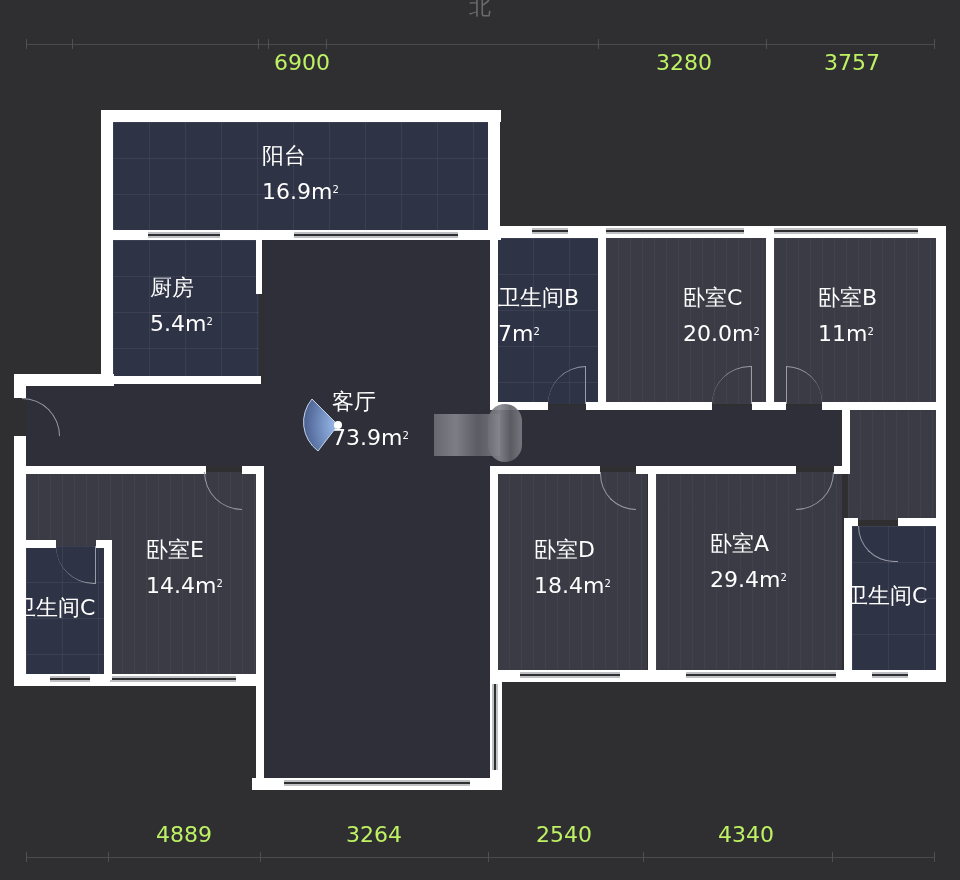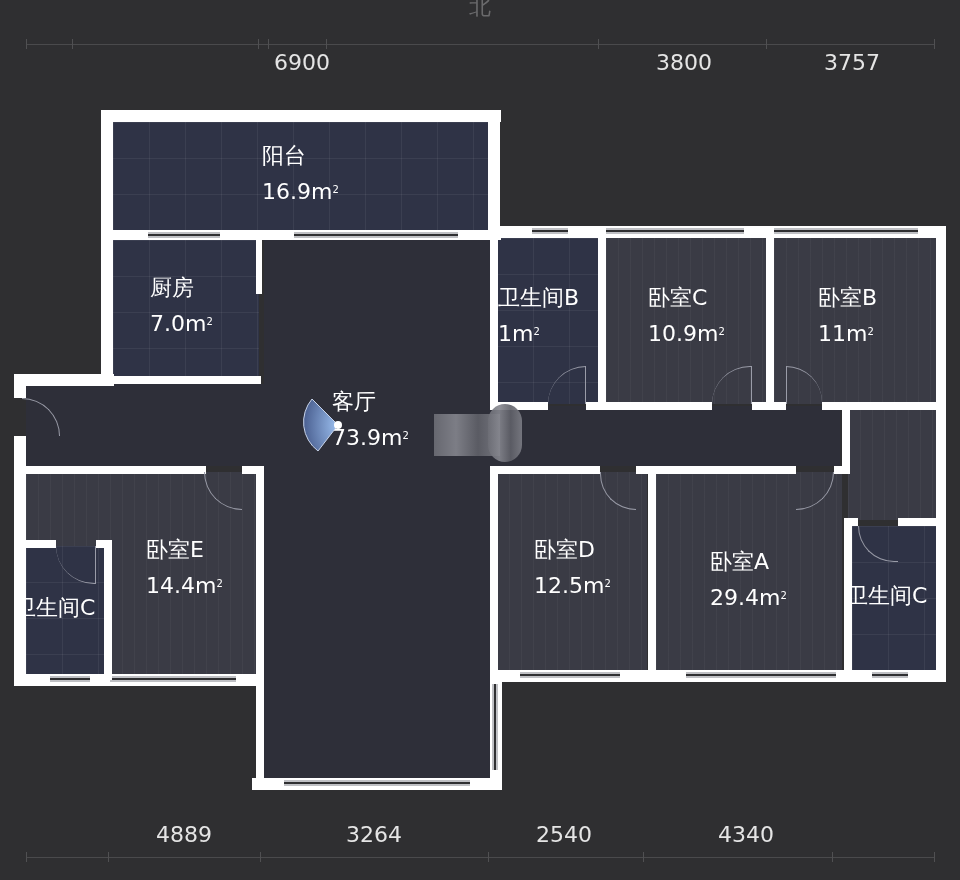--- a/index.html
+++ b/index.html
@@ -2,21 +2,21 @@
 <html><head>
 <meta charset="utf-8">
 <style>
   html, body { margin:0; padding:0; }
   body { width:960px; height:880px; background:#2f2f31; position:relative; overflow:hidden;
          font-family:"DejaVu Sans","Liberation Sans",sans-serif; }
   .abs { position:absolute; }
   .north { left:0; width:960px; top:-8px; text-align:center; color:#6a6a6c; font-size:22px; }
   .dimline { height:1px; background:#4a4a4c; }
   .tick { width:1px; height:10px; background:#505052; }
-  .dimtxt { color:#e5e5e5; font-size:22px; text-align:center; width:120px; transform:translateX(-60px); }
+  .dimtxt { color:#bef264; font-size:22px; text-align:center; width:120px; transform:translateX(-60px); }
   .room { position:absolute; }
   .wet  { background-color:#2f3346;
           background-image:linear-gradient(rgba(255,255,255,0.06) 1px, transparent 1px),
                            linear-gradient(90deg, rgba(255,255,255,0.06) 1px, transparent 1px);
           background-size:36px 36px; }
   .wood { background-color:#3a3b45;
           background-image:repeating-linear-gradient(90deg, rgba(255,255,255,0.035) 0 1px, transparent 1px 12px); }
   .floor { background:#2e2f39; }
   .wall { position:absolute; background:#ffffff; }
   .win  { position:absolute; background:#2f2f31; border-top:2px solid #bfc0c4; border-bottom:2px solid #bfc0c4; box-sizing:border-box; }
@@ -34,21 +34,21 @@
 <div class="abs dimline" style="left:26px; top:44px; width:908px;"></div>
 <div class="abs tick" style="left:26px; top:39px;"></div>
 <div class="abs tick" style="left:72px; top:39px;"></div>
 <div class="abs tick" style="left:258px; top:39px;"></div>
 <div class="abs tick" style="left:268px; top:39px;"></div>
 <div class="abs tick" style="left:326px; top:39px;"></div>
 <div class="abs tick" style="left:598px; top:39px;"></div>
 <div class="abs tick" style="left:766px; top:39px;"></div>
 <div class="abs tick" style="left:934px; top:39px;"></div>
 <div class="abs dimtxt" style="left:302px; top:50px;">6900</div>
-<div class="abs dimtxt" style="left:684px; top:50px;">3800</div>
+<div class="abs dimtxt" style="left:684px; top:50px;">3280</div>
 <div class="abs dimtxt" style="left:852px; top:50px;">3757</div>
 
 <div class="abs dimline" style="left:26px; top:857px; width:908px;"></div>
 <div class="abs tick" style="left:26px; top:852px;"></div>
 <div class="abs tick" style="left:108px; top:852px;"></div>
 <div class="abs tick" style="left:260px; top:852px;"></div>
 <div class="abs tick" style="left:488px; top:852px;"></div>
 <div class="abs tick" style="left:643px; top:852px;"></div>
 <div class="abs tick" style="left:832px; top:852px;"></div>
 <div class="abs tick" style="left:934px; top:852px;"></div>
@@ -141,50 +141,50 @@
 <div class="door" style="left:600px; top:472px; width:36px; height:38px; border-top:none; border-right:none; border-radius:0 0 0 38px;"></div>
 <div class="door" style="left:796px; top:472px; width:38px; height:38px; border-top:none; border-left:none; border-radius:0 0 38px 0;"></div>
 <div class="door" style="left:858px; top:526px; width:40px; height:36px; border-top:none; border-right:none; border-radius:0 0 0 38px;"></div>
 
 <div class="label" style="left:262px; top:138px;">
   <div>阳台</div>
   <div><span>16.9m</span><span class="sup">2</span></div>
 </div>
 <div class="label" style="left:150px; top:270px;">
   <div>厨房</div>
-  <div><span>7.0m</span><span class="sup">2</span></div>
+  <div><span>5.4m</span><span class="sup">2</span></div>
 </div>
 <div class="label" style="left:332px; top:384px;">
   <div>客厅</div>
   <div><span>73.9m</span><span class="sup">2</span></div>
 </div>
 <div class="label" style="left:498px; top:280px;">
   <div>卫生间B</div>
-  <div><span>1m</span><span class="sup">2</span></div>
-</div>
-<div class="label" style="left:648px; top:280px;">
+  <div><span>7m</span><span class="sup">2</span></div>
+</div>
+<div class="label" style="left:683px; top:280px;">
   <div>卧室C</div>
-  <div><span>10.9m</span><span class="sup">2</span></div>
+  <div><span>20.0m</span><span class="sup">2</span></div>
 </div>
 <div class="label" style="left:818px; top:280px;">
   <div>卧室B</div>
   <div><span>11m</span><span class="sup">2</span></div>
 </div>
 <div class="label" style="left:146px; top:532px;">
   <div>卧室E</div>
   <div><span>14.4m</span><span class="sup">2</span></div>
 </div>
 <div class="label" style="left:20px; top:590px; width:84px; overflow:hidden;">
   <div style="margin-left:-6px;">卫生间C</div>
 </div>
 <div class="label" style="left:534px; top:532px;">
   <div>卧室D</div>
-  <div><span>12.5m</span><span class="sup">2</span></div>
-</div>
-<div class="label" style="left:710px; top:544px;">
+  <div><span>18.4m</span><span class="sup">2</span></div>
+</div>
+<div class="label" style="left:710px; top:526px;">
   <div>卧室A</div>
   <div><span>29.4m</span><span class="sup">2</span></div>
 </div>
 <div class="label" style="left:852px; top:578px; width:96px; overflow:hidden;">
   <div style="margin-left:-6px;">卫生间C</div>
 </div>
 
 <svg class="abs" style="left:300px; top:396px;" width="50" height="60" viewBox="0 0 50 60">
   <defs>
     <radialGradient id="cg" cx="1" cy="0.5" r="1">

